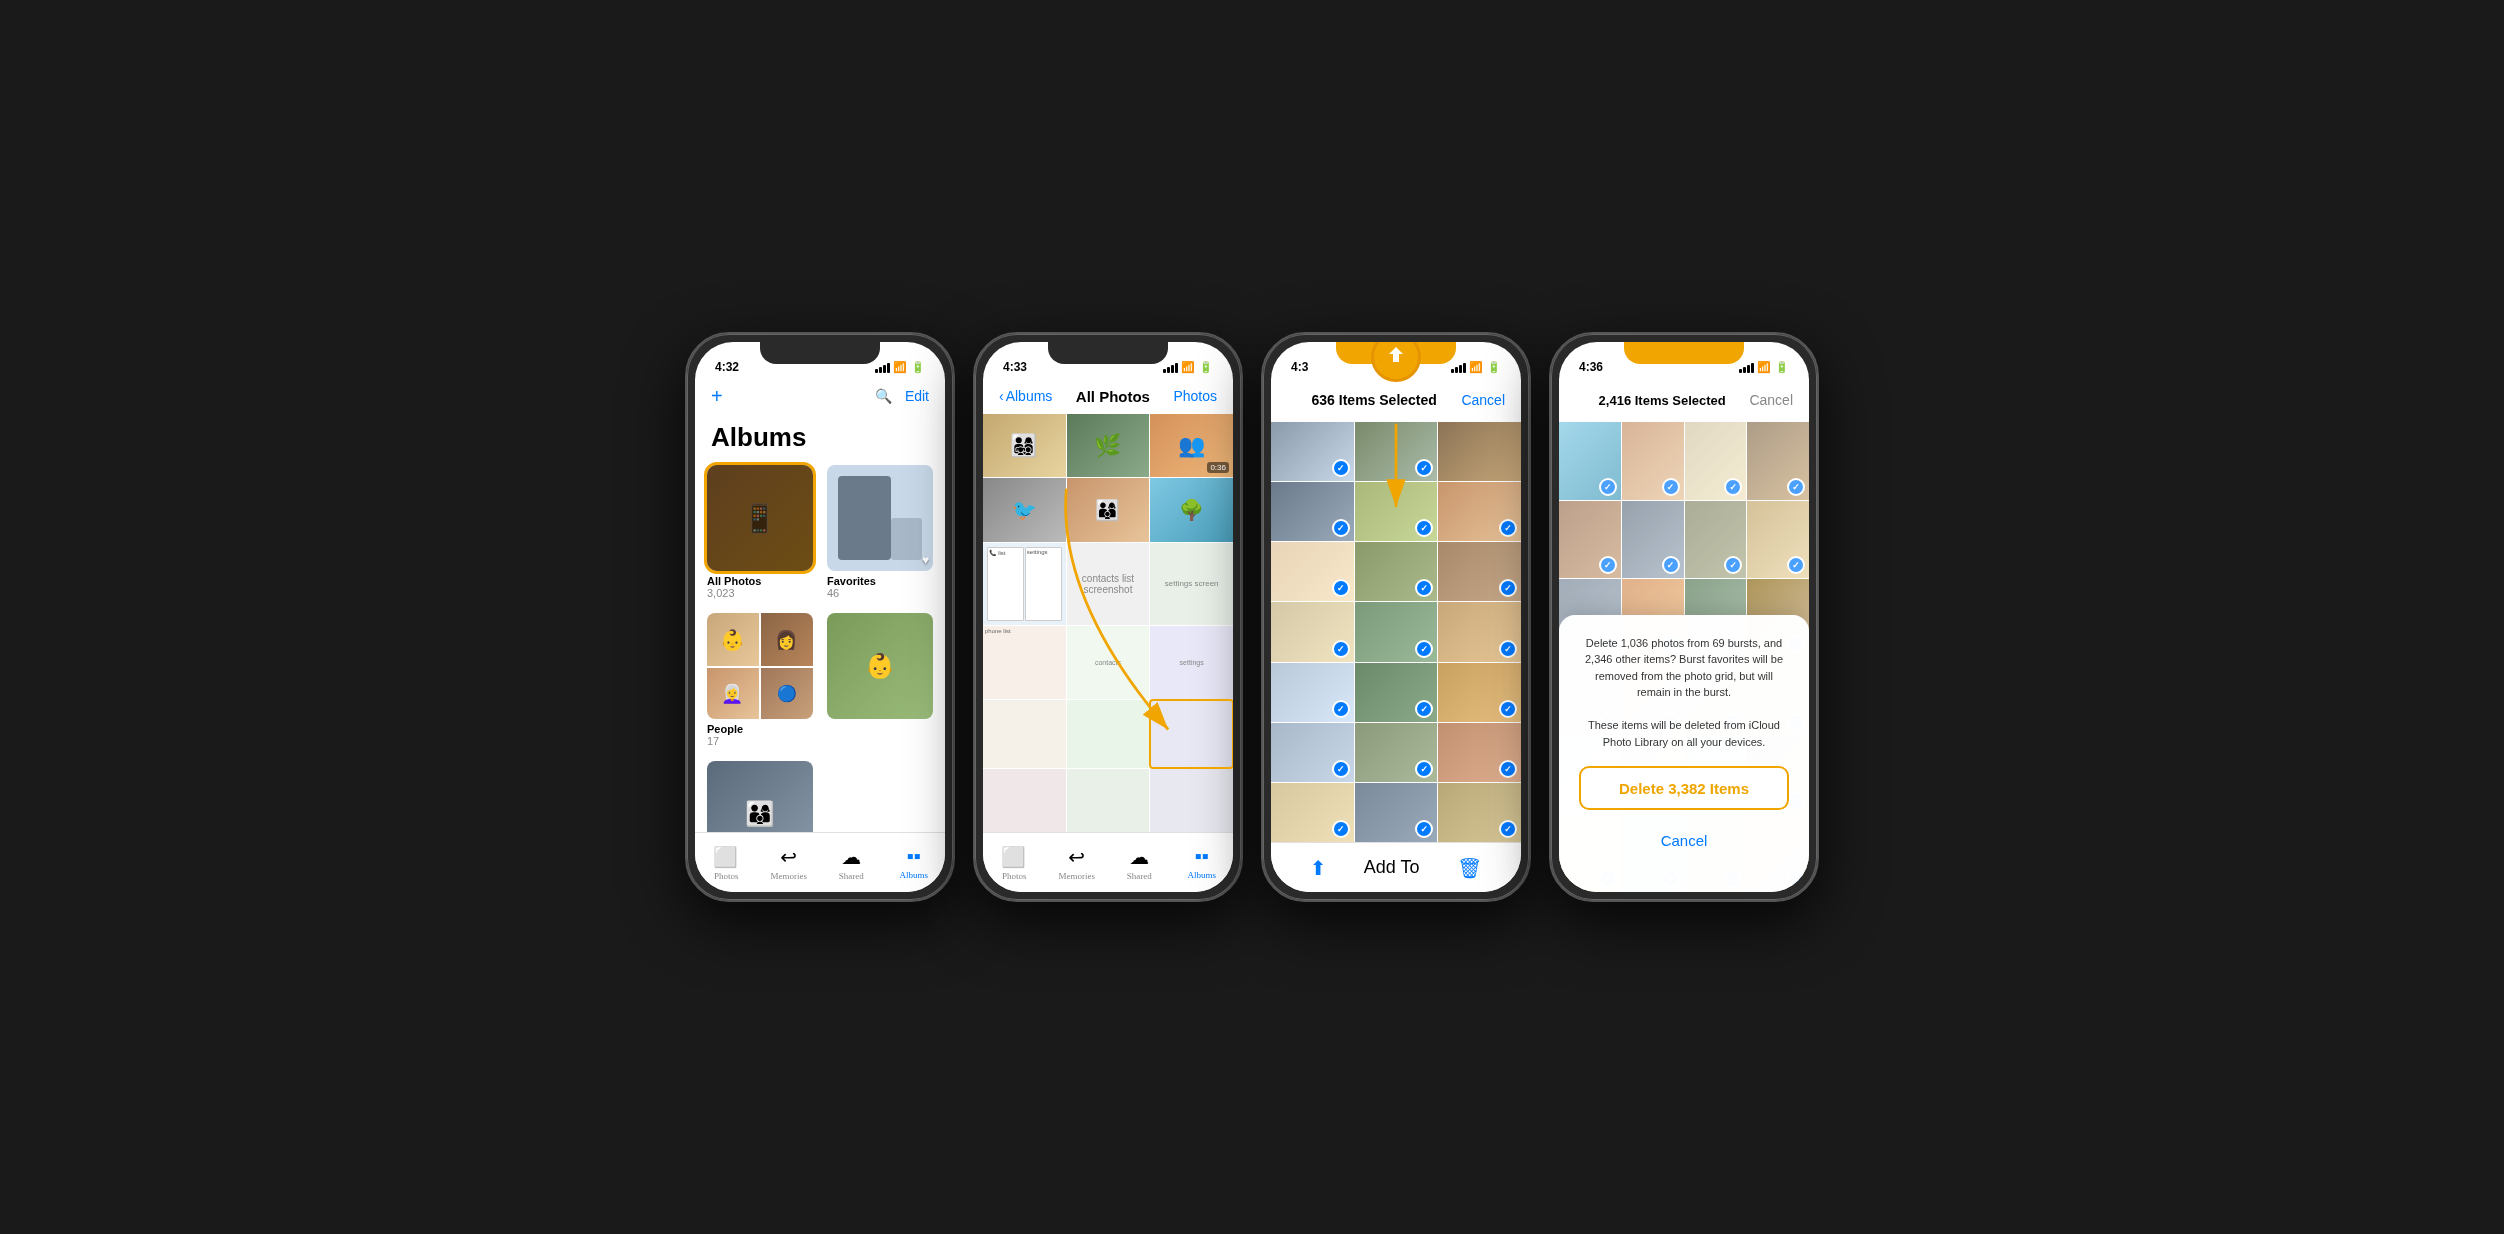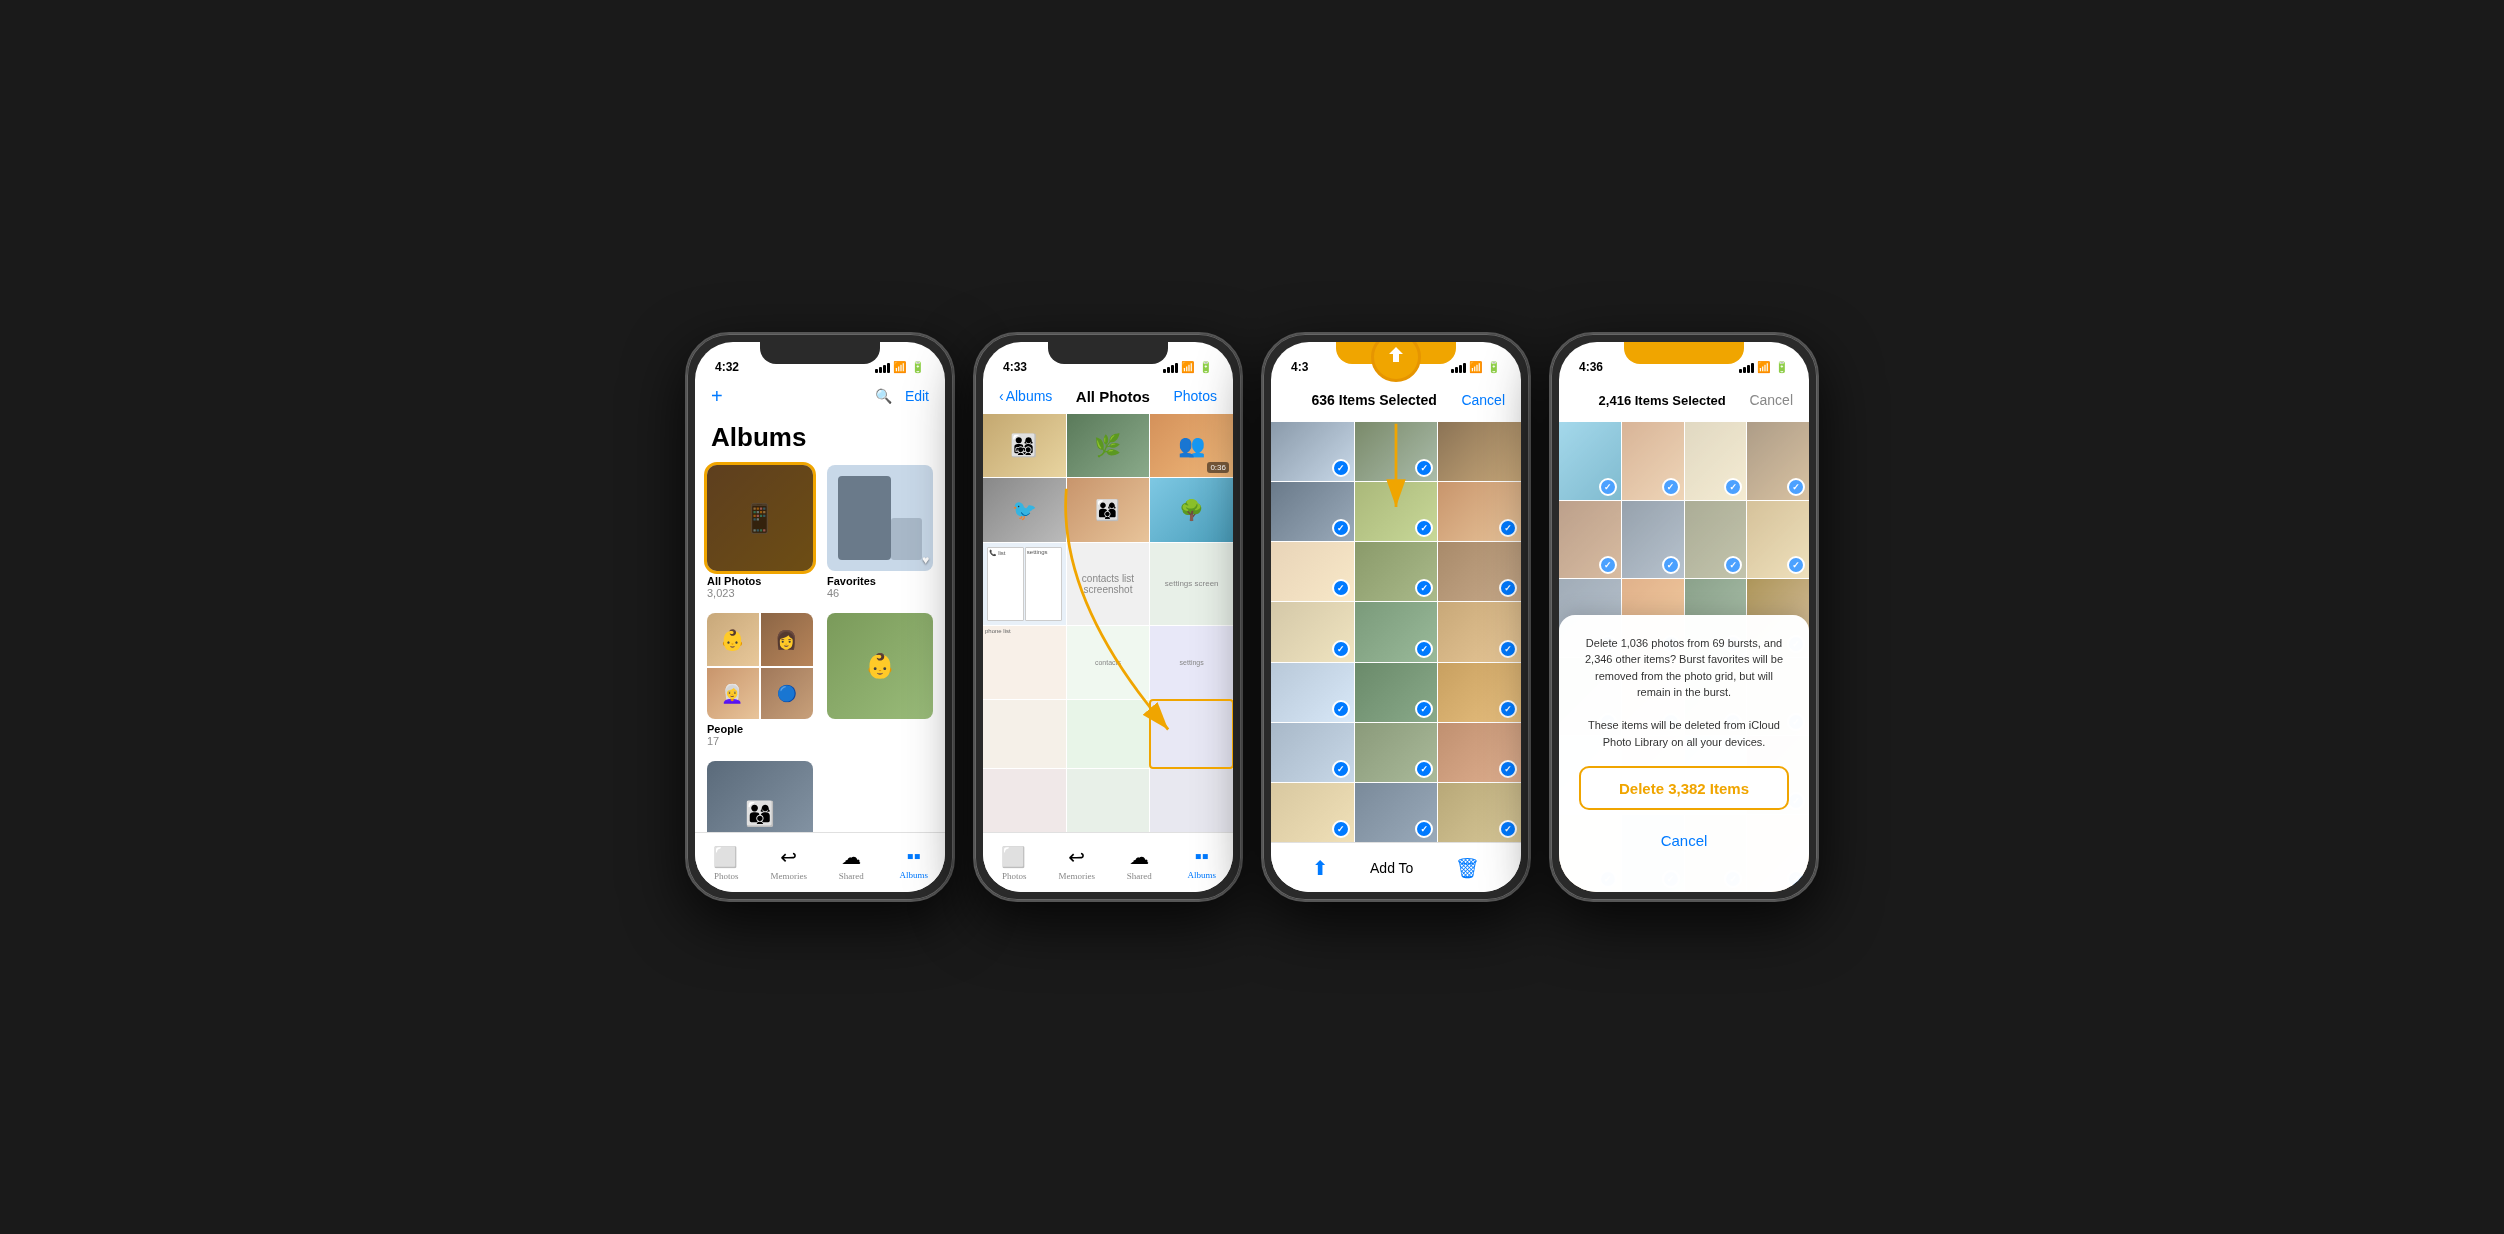--- a/index.html
+++ b/index.html
@@ -205,21 +205,21 @@
       height: 50px;
       display: flex;
       align-items: center;
       justify-content: space-around;
       border-top: 1px solid #e0e0e0;
       background: #fff;
       flex-shrink: 0;
       padding: 0 20px;
     }
     .action-btn { font-size: 20px; color: #007aff; }
-    .action-label { font-size: 14px; color: #000; font-weight: 400; }
+    .action-label { font-size: 18px; color: #000; font-weight: 400; }
     
     .delete-dialog {
       position: absolute;
       bottom: 0; left: 0; right: 0;
       background: rgba(255,255,255,0.98);
       border-radius: 16px 16px 0 0;
       padding: 20px 20px 30px;
       z-index: 300;
       box-shadow: 0 -4px 20px rgba(0,0,0,0.15);
     }

